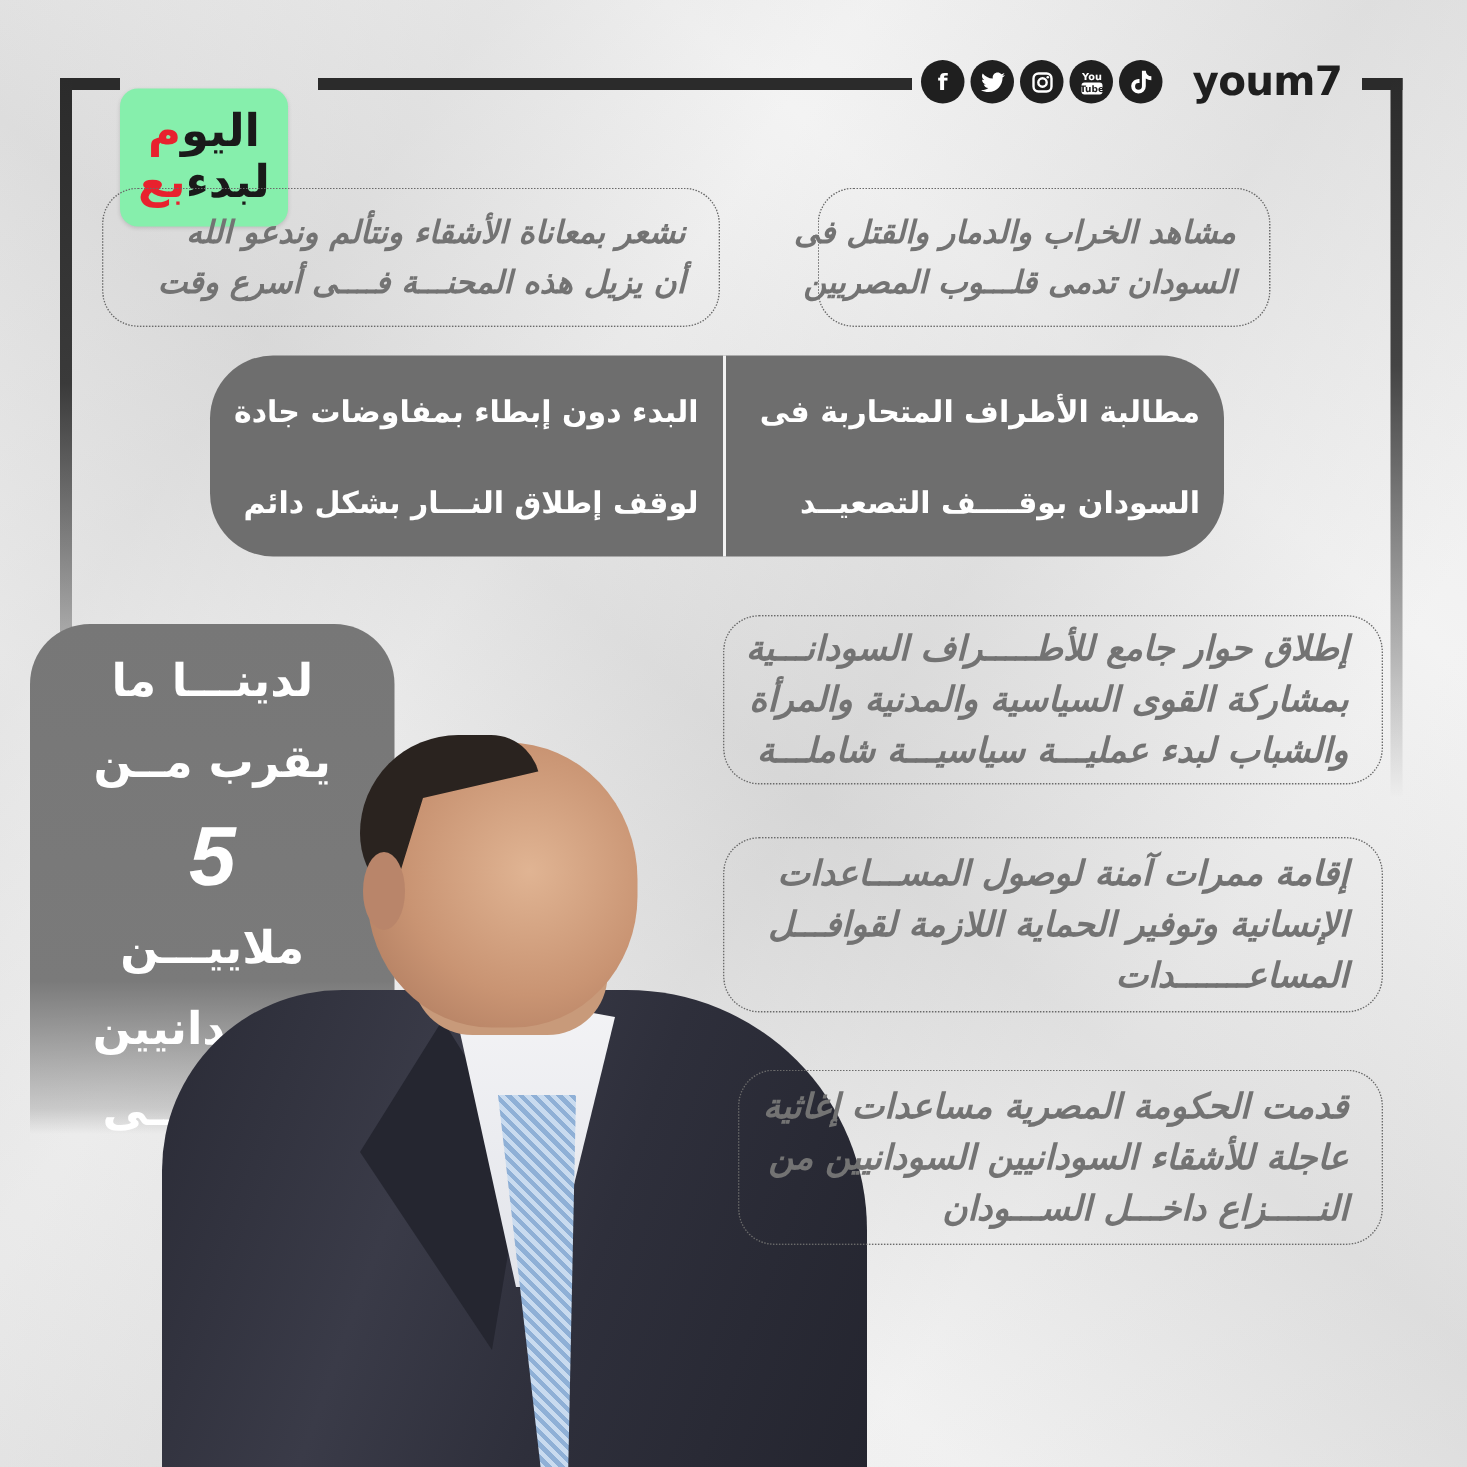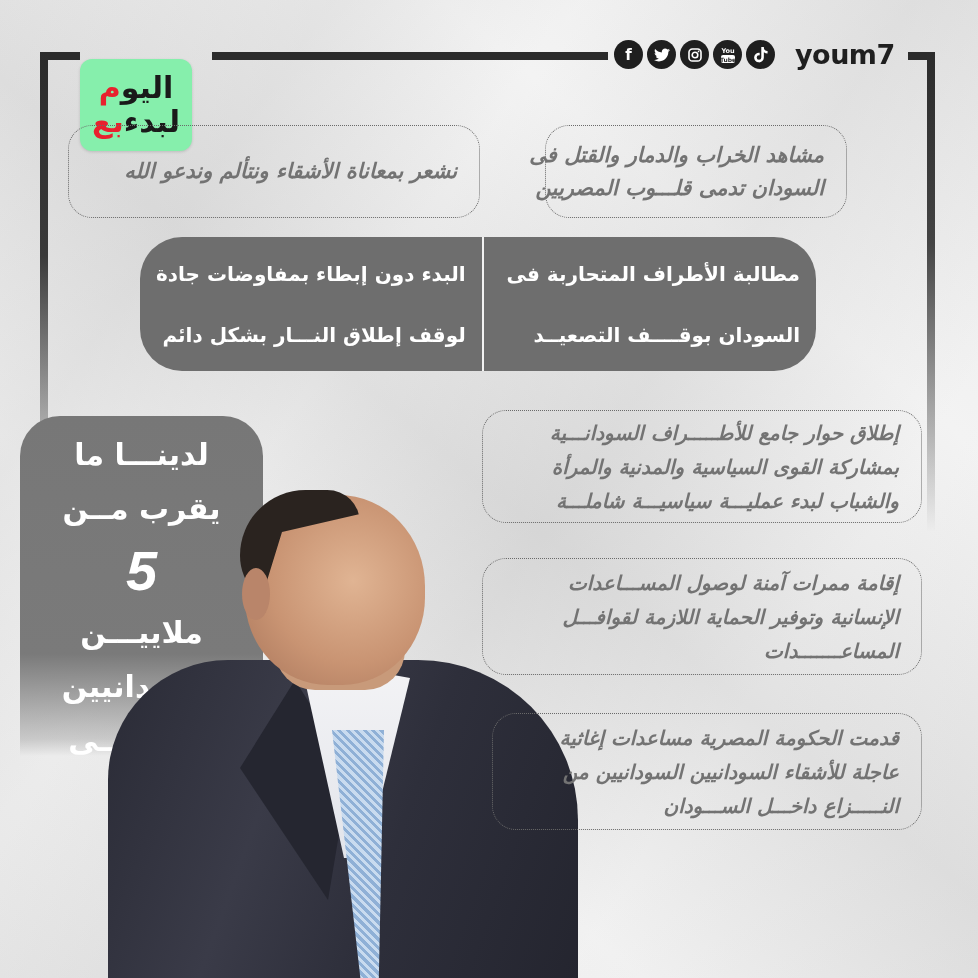--- a/index.html
+++ b/index.html
@@ -33,21 +33,21 @@
 
   
   .card{border:1.5px dotted #6a6a6a;border-radius:24px;direction:rtl;text-align:right;box-sizing:border-box;
     color:#737373;font-weight:bold;font-style:italic;font-family:"DejaVu Sans",sans-serif;display:flex;flex-direction:column;justify-content:center;padding:0 22px;}
   .card .ln{font-size:21px;line-height:33px;white-space:nowrap;}
   .card1{left:545px;top:125px;width:302px;height:93px;text-align:right;}
   .card2{left:68px;top:125px;width:412px;height:93px;}
   .card3{left:482px;top:410px;width:440px;height:113px;}
   .card4{left:482px;top:558px;width:440px;height:117px;}
   .card5{left:492px;top:713px;width:430px;height:117px;}
-  .card3 .ln,.card4 .ln,.card5 .ln{font-size:20px;line-height:34px;}
+  .card3 .ln,.card4 .ln,.card5 .ln{font-size:23px;line-height:34px;}
 
   
   .pill{left:140px;top:237px;width:676px;height:134px;background:#6e6e6e;border-radius:42px;display:flex;direction:rtl;}
   .pill-half{flex:1;display:flex;flex-direction:column;justify-content:center;padding:0 16px;color:#fff;font-weight:bold;font-size:20px;line-height:34px;text-align:right;white-space:nowrap;gap:27px;}
   .pill-divider{width:2px;background:#f2f2f2;}
 
   
   .stat{left:20px;top:416px;width:243px;height:340px;border-radius:40px 40px 0 0;
     background:linear-gradient(#777 0%,#7a7a7a 70%,rgba(150,150,150,0.4) 95%,rgba(200,200,200,0) 100%);
     direction:rtl;color:#fff;font-weight:bold;text-align:center;display:flex;flex-direction:column;align-items:center;padding-top:20px;box-sizing:border-box;gap:16px;}
@@ -112,20 +112,21 @@
   </div>
   <span class="brand">youm7</span>
 </div>
 
 <div class="abs card card1">
   <div class="ln">مشاهد الخراب والدمار والقتل فى</div>
   <div class="ln">السودان تدمى قلـــوب المصريين</div>
 </div>
 <div class="abs card card2">
   <div class="ln">نشعر بمعاناة الأشقاء ونتألم وندعو الله</div>
+  <div class="ln">أن يزيل هذه المحنـــة فــــى أسرع وقت</div>
 </div>
 
 <div class="abs pill">
   <div class="pill-half">
     <div>مطالبة الأطراف المتحاربة فى</div>
     <div>السودان بوقــــف التصعيــد</div>
   </div>
   <div class="pill-divider"></div>
   <div class="pill-half">
     <div>البدء دون إبطاء بمفاوضات جادة</div>

